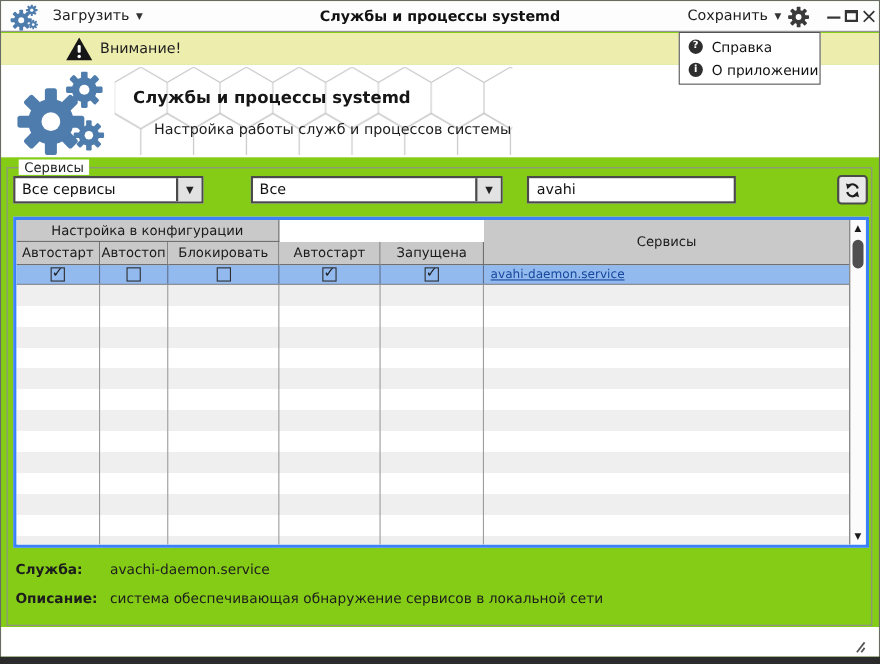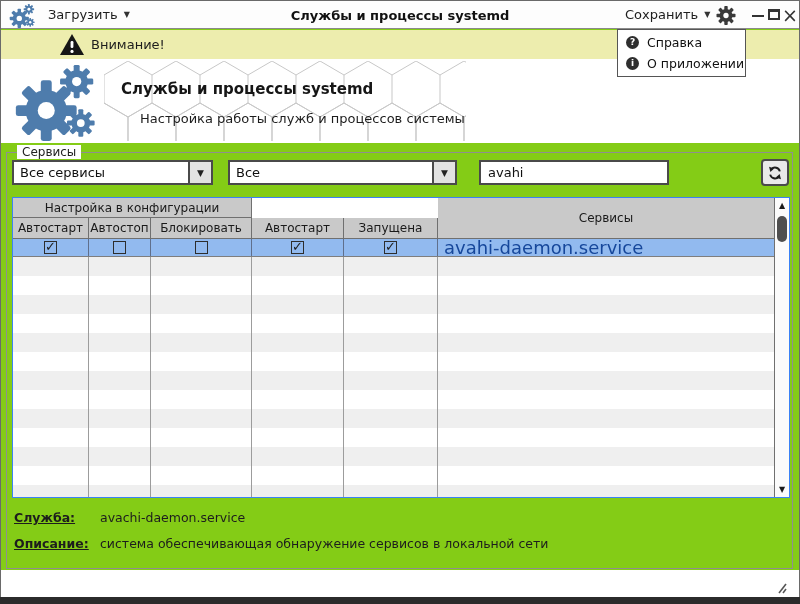--- a/index.html
+++ b/index.html
@@ -54,64 +54,64 @@
   .gb-legend { position:absolute; left:17px; top:145px; background:#fff; padding:0 5px;
                font-size:12px; color:#222; z-index:2;text-align:right; }
 
   
   .combo { position:absolute; top:160px; height:25px; border:2px solid #4a4a4a; background:#fff;
            display:flex; align-items:stretch; }
   .combo-val { flex:1; font-size:13px; padding:3px 0 0 6px; color:#111; }
   .combo-arrow { width:23px; background:#e2e2e2; border-left:2px solid #4a4a4a;
                  display:flex; align-items:center; justify-content:center;
                  font-size:9px; color:#222; }
-  .combo1 { left:12px;  width:201px; }
+  .combo1 { left:12px;  width:173px; }
   .combo2 { left:228px; width:229px; }
   .search-input { position:absolute; left:479px; top:160px; width:190px; height:25px;
                   border:2px solid #4a4a4a; font-size:13px; padding-left:7px;
                   font-family:"DejaVu Sans", sans-serif; color:#111; outline:none; }
   .btn { position:absolute; top:159px; height:27px; background:#e9e9e9;
          border:2px solid #4a4a4a; border-radius:4px; display:flex; align-items:center;
          justify-content:center; gap:5px; font-size:13px; color:#111; }
   .btn-search { left:677px; width:72px; }
   .btn-refresh { left:761px; width:28px; }
 
   
   .table { position:absolute; left:12px; top:197px; width:778px; height:301px;
-           border:1px solid #3b82f6; background:#fff; }
+           border:3px solid #3b82f6; background:#fff; }
   .tcontent { position:absolute; left:0; top:0; right:15px; bottom:0; overflow:hidden; }
   .thead { display:grid; grid-template-columns:76px 62px 101px 92px 94px 1fr;
            grid-template-rows:20px 21px; }
   .th { background:#c9c9c9; border-right:1px solid #707070; border-bottom:1px solid #707070;
         font-size:12px; color:#1a1a1a; display:flex; align-items:center; justify-content:center; }
   .th-g1 { grid-column:1/4; }
   .th-g2 { grid-column:4/6; }
   .th-svc { grid-column:6/7; grid-row:1/3; border-right:none; }
   .row-sel { display:flex; height:18px; background:#92baef; border-bottom:1px solid #7e7e7e; }
   .rc { border-right:1px solid #5f6f8c; display:flex; align-items:center; justify-content:center; }
   .rc1{width:76px;} .rc2{width:62px;} .rc3{width:101px;} .rc4{width:92px;} .rc5{width:94px;}
   .rc6{flex:1; border-right:none; justify-content:flex-start; padding-left:6px;}
   .cbx { width:13px; height:13px; border:1.5px solid #2d2d2d; font-size:13px; font-weight:bold;
          color:#1d1d1d; line-height:9px; text-align:center; background:transparent; }
-  .svc-link { font-size:18px; color:#16479b; }
+  .svc-link { font-size:11px; color:#16479b; text-decoration:underline; }
   .tbody-fill { position:relative; height:242px;
     background:repeating-linear-gradient(to bottom,#efefef 0 19px,#ffffff 19px 38px); }
   .colline { position:absolute; top:0; bottom:0; width:1px; background:#9c9c9c; }
   .cl1{left:75px;} .cl2{left:137px;} .cl3{left:238px;} .cl4{left:330px;} .cl5{left:424px;}
   
   .vscroll { position:absolute; top:0; right:0; bottom:0; width:15px; background:#fbfbfb;
              border-left:1px solid #707070; }
   .vs-arrow { height:15px; display:flex; align-items:center; justify-content:center;
               font-size:8px; color:#1a1a1a; }
   .vs-down { position:absolute; bottom:0; left:0; right:0; }
   .vs-thumb { position:absolute; left:2px; right:2px; top:18px; height:26px;
               background:#4f4f4f; border-radius:6px; }
 
   
-  .detail-label { position:absolute; left:14px; font-size:12.5px; font-weight:bold; color:#1d1d1d;text-decoration:underline; }
+  .detail-label { position:absolute; left:14px; font-size:12.5px; font-weight:bold; color:#1d1d1d; }
   .detail-value { position:absolute; left:100px; font-size:12.5px; color:#1d1d1d; }
   .d1 { top:510px; } .d2 { top:536px; }
 
   
   .statusbar { position:absolute; left:1px; right:1px; top:570px; height:27px; background:#fff; }
   .resize-grip { position:absolute; right:12px; bottom:3px; width:14px; height:12px; }
   .bottom-strip { position:absolute; left:0; right:0; top:597px; height:7px; background:#2b2b2b; }
 </style>
 </head>
 <body>

